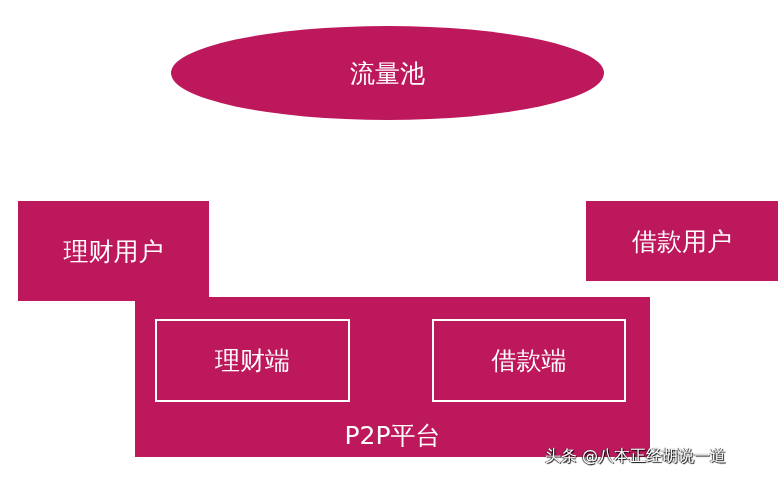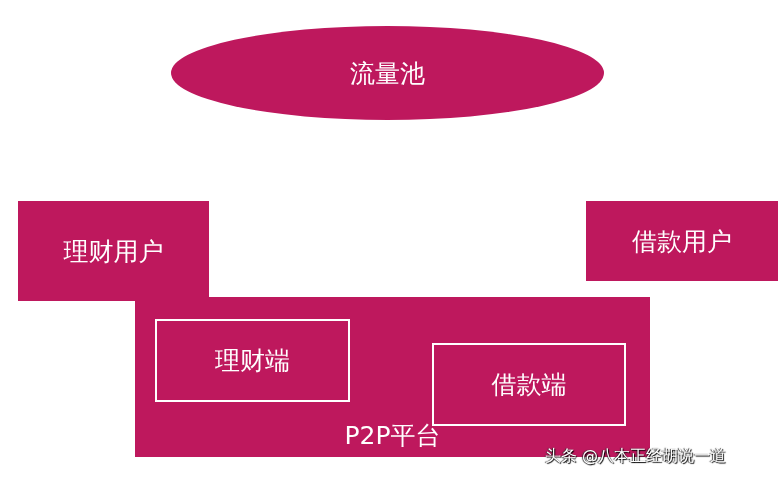--- a/index.html
+++ b/index.html
@@ -6,21 +6,21 @@
   body { width:784px; height:482px; background:#ffffff; position:relative; overflow:hidden;
          font-family:"DejaVu Sans", sans-serif; }
   .shape { position:absolute; background:#be185d; color:#ffffff; display:flex; align-items:center; justify-content:center; }
   .ellipse { left:171px; top:26px; width:433px; height:94px; border-radius:50%; font-size:25px; }
   .box { font-size:25px; }
   .user-left { left:18px; top:201px; width:191px; height:100px; }
   .user-right { left:558px; top:201px; width:192px; height:80px;margin-left:28px; }
   .platform { left:135px; top:297px; width:515px; height:160px; display:block; }
   .inner { position:absolute; border:2px solid #ffffff; box-sizing:border-box; display:flex; align-items:center; justify-content:center; font-size:25px; color:#fff; }
   .inner-left { left:20px; top:22px; width:195px; height:83px; }
-  .inner-right { left:297px; top:22px; width:194px; height:83px;margin-top:24px; }
+  .inner-right { left:297px; top:22px; width:194px; height:83px; }
   .platform-label { position:absolute; left:0; right:0; top:122px; text-align:center; font-size:25px; color:#fff; }
   .watermark { position:absolute; left:545px; top:446px; font-size:16px; color:#ffffff;
                text-shadow: 1px 1px 1px #000, -1px 0 1px #333; white-space:nowrap; }
 </style>
 </head>
 <body>
 
 <div class="shape ellipse">
   <span>流量池</span>
 </div>

